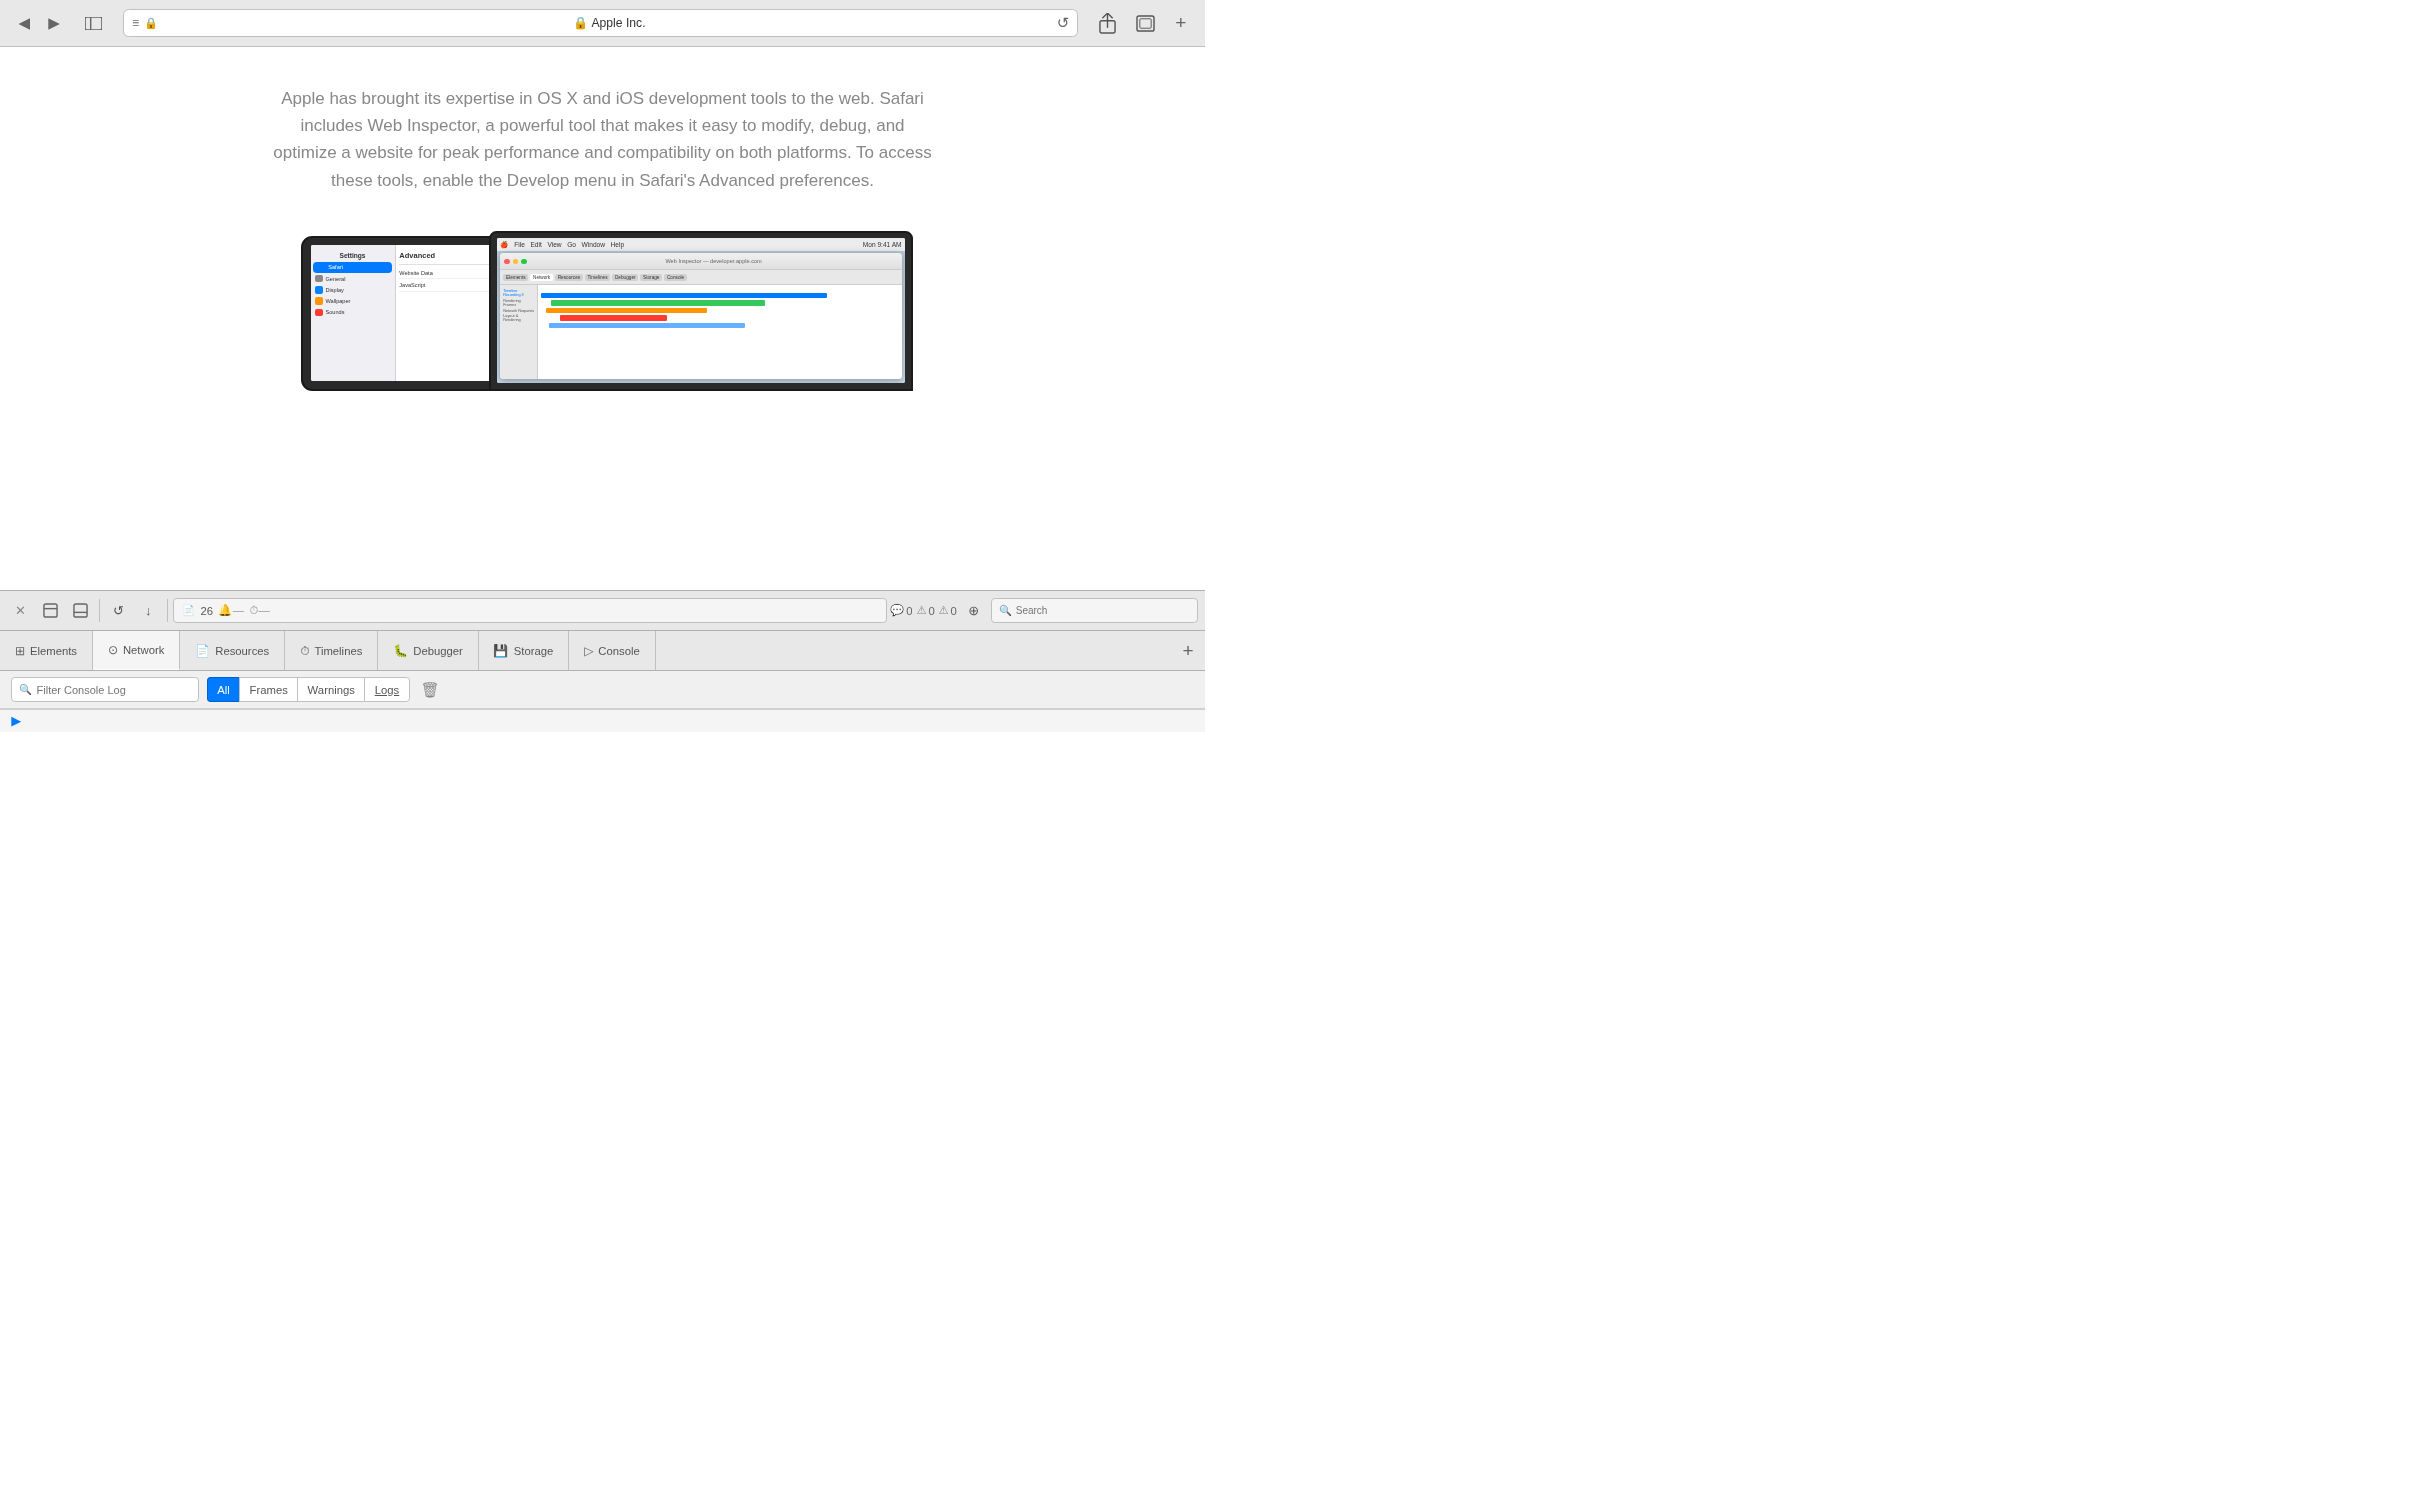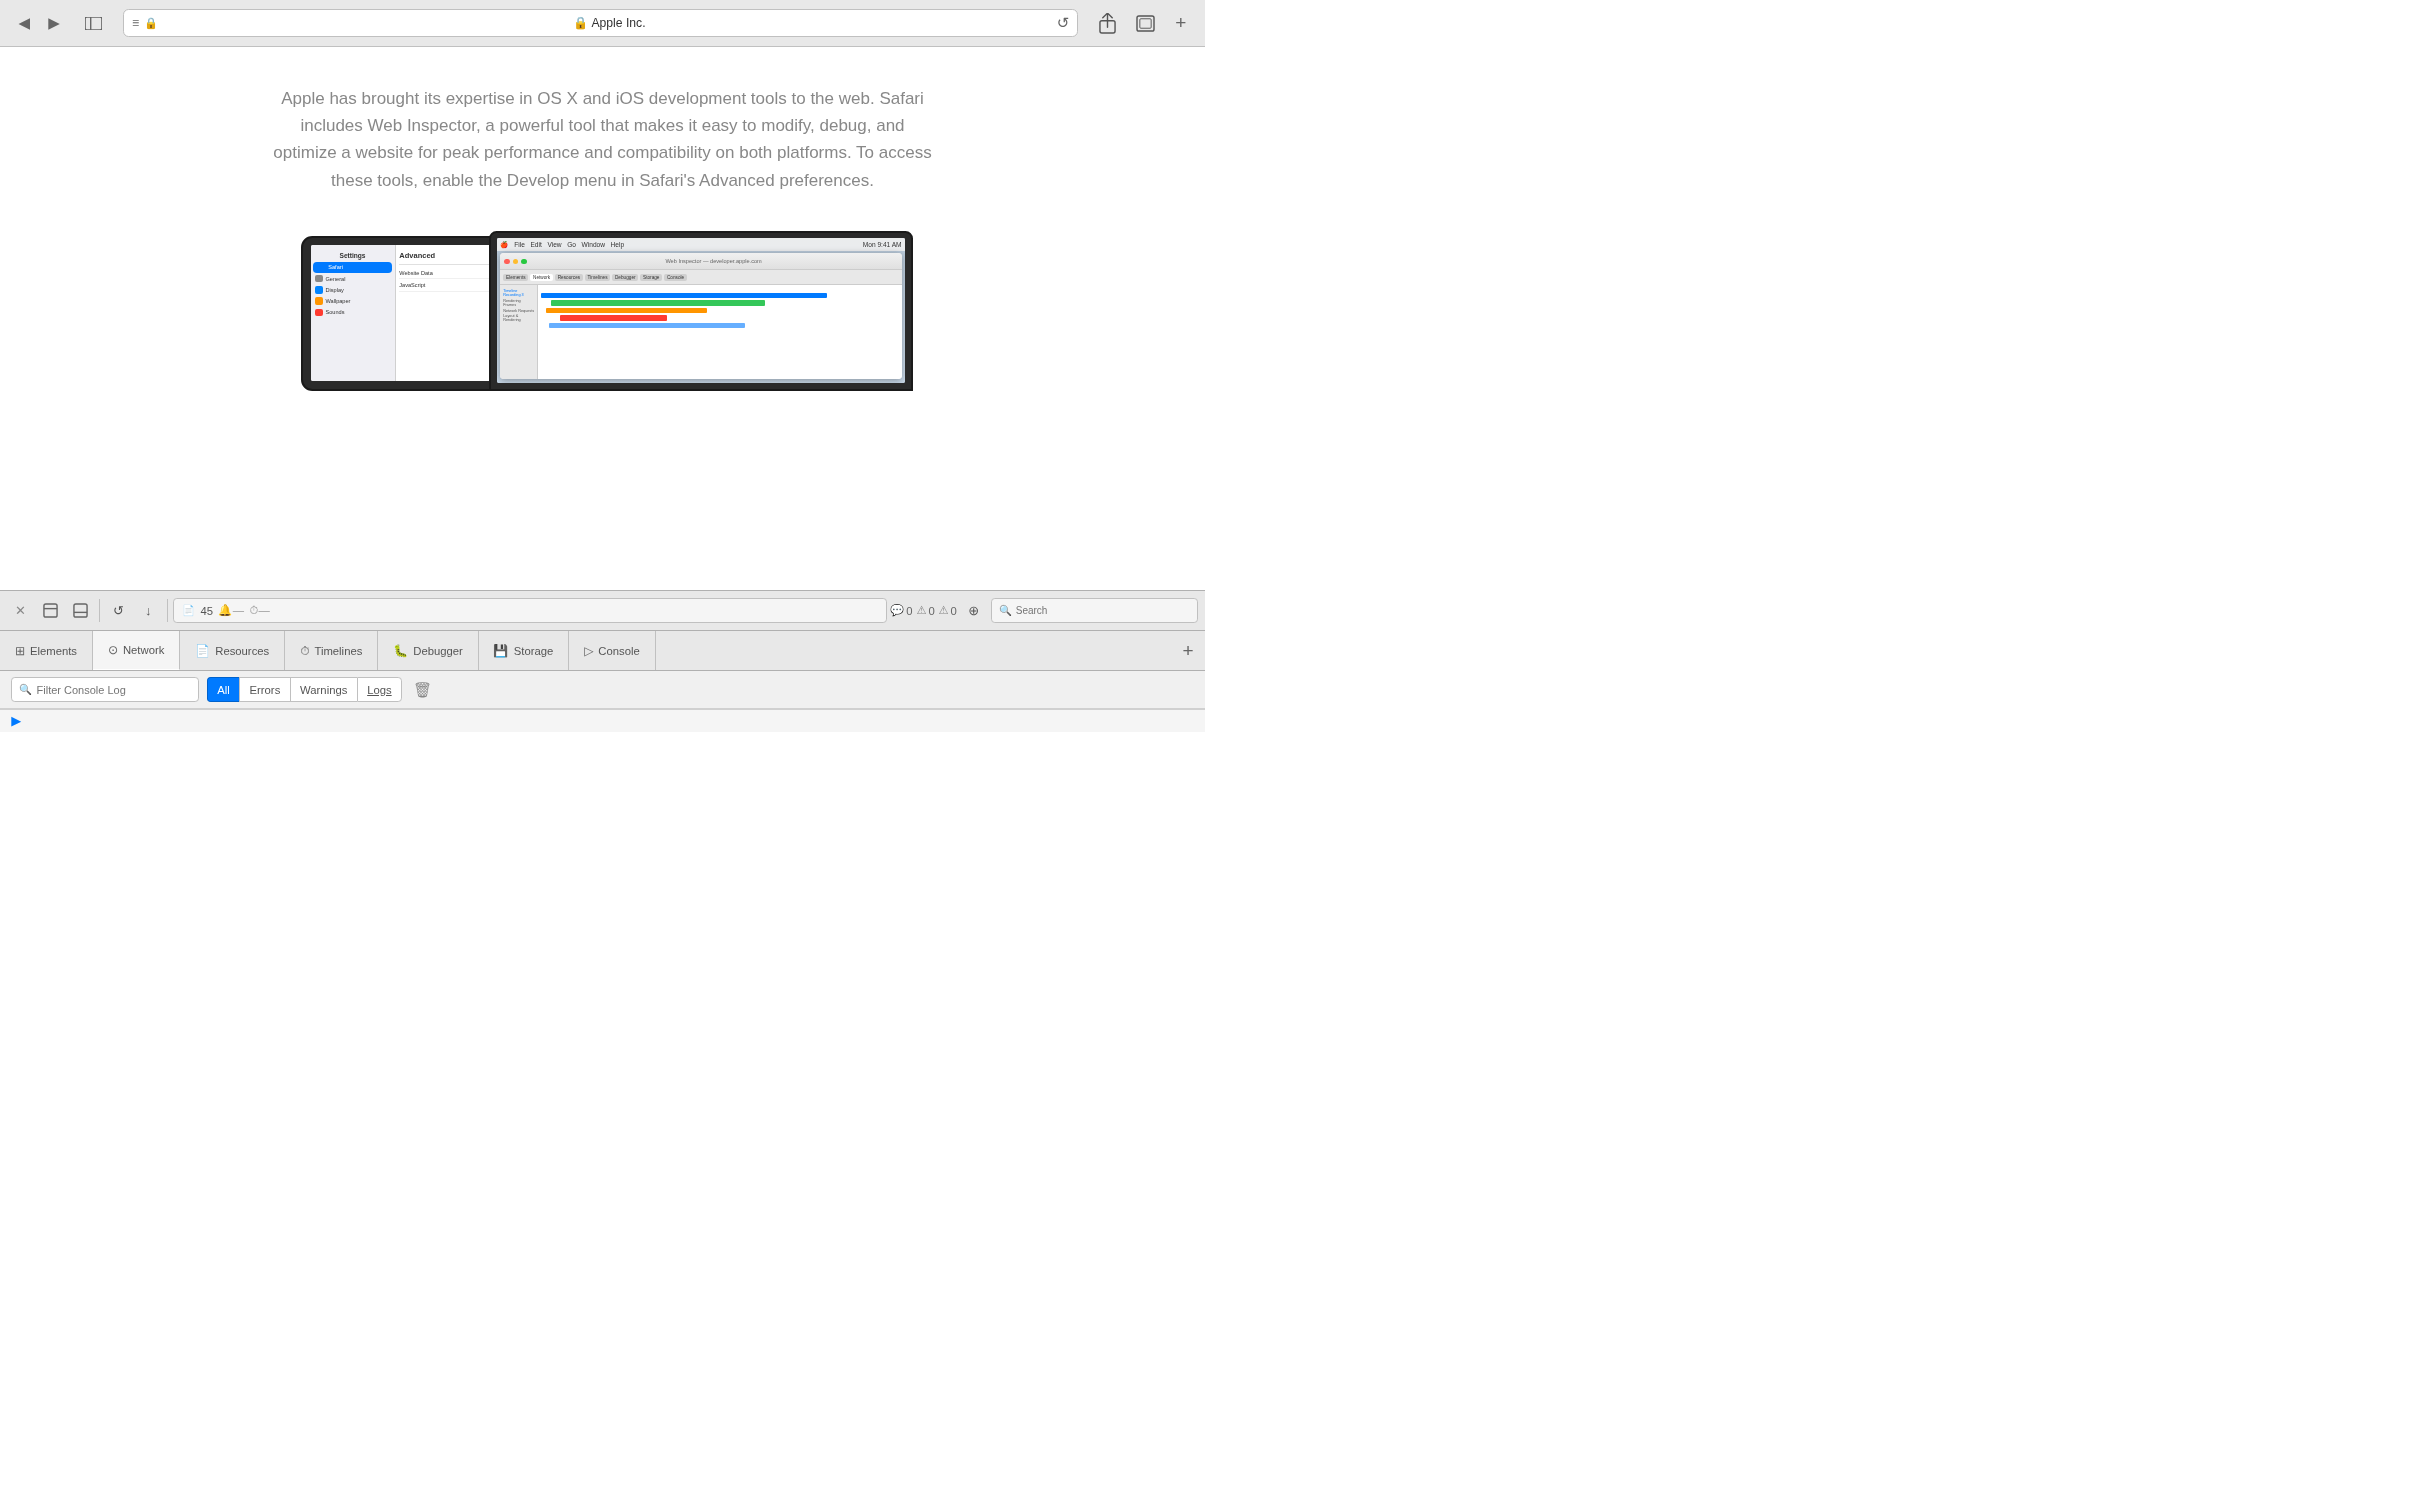--- a/index.html
+++ b/index.html
@@ -559,21 +559,21 @@
       <rect x="1" y="1" width="14" height="14" rx="2" stroke="#666" stroke-width="1.5" fill="none"></rect>
       <line x1="1" y1="10" x2="15" y2="10" stroke="#666" stroke-width="1.5"></line>
     </svg>
   </button>
   <div class="insp-divider"></div>
   <button class="insp-btn">↺</button>
   <button class="insp-btn">↓</button>
   <div class="insp-divider"></div>
   <div class="insp-url-area">
     <span class="insp-url-icon">📄</span>
-    <span class="insp-url-count">45</span>
+    <span class="insp-url-count">26</span>
     <span class="insp-url-separator">🔔—</span>
     <span class="insp-url-separator">⏱—</span>
   </div>
   <div class="insp-badge">
     <span class="badge-icon">💬</span>
     <span>0</span>
   </div>
   <div class="insp-badge">
     <span class="badge-icon">⚠</span>
     <span>0</span>
@@ -621,21 +621,21 @@
   <div class="insp-tab-add">+</div>
 </div>
 
 <div class="console-filter-bar">
   <div class="filter-input-wrap">
     <span class="filter-search-icon">🔍</span>
     <input class="filter-input" placeholder="Filter Console Log" style="">
   </div>
   <div class="filter-btn-group">
     <button class="filter-btn active">All</button>
-    <button class="filter-btn">Errors</button>
+    <button class="filter-btn">Frames</button>
     <button class="filter-btn">Warnings</button>
     <button class="filter-btn">Logs</button>
   </div>
   <button class="trash-btn">🗑</button>
 </div>
 
 <div class="status-bar">
   <span class="status-arrow">▶</span>
 </div>
 

